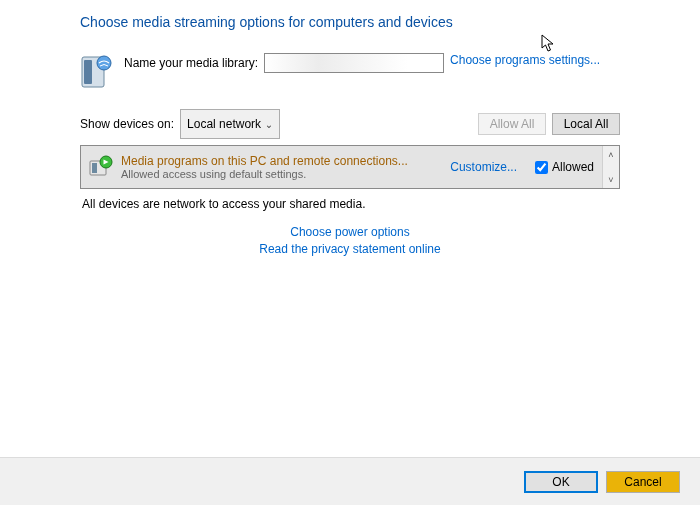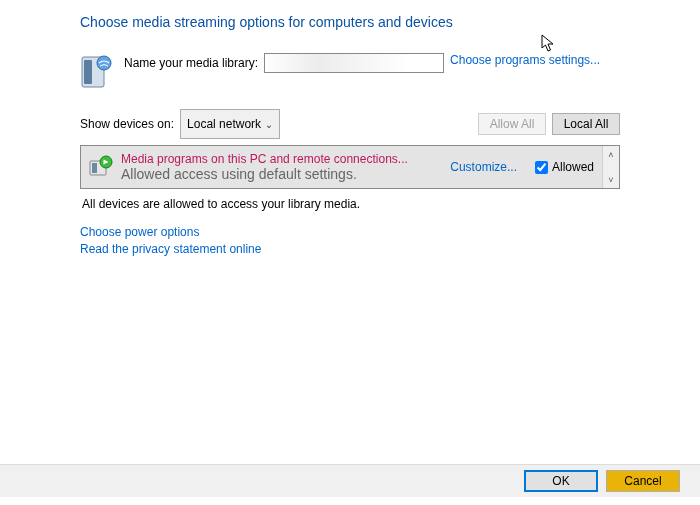--- a/index.html
+++ b/index.html
@@ -17,30 +17,30 @@
     .show-label { }
     .dropdown { height: 30px; width: 100px; border: 1px solid #adadad; background: #f0f0f0; display: flex; align-items: center; justify-content: space-between; padding: 0 6px; font-size: 12px; cursor: pointer; }
     .chevron { font-size: 10px; color: #444; }
     .spacer { flex: 1; }
     .btn { height: 22px; min-width: 68px; border: 1px solid #adadad; background: #e1e1e1; font-size: 12px; cursor: pointer; padding: 0 10px; }
     .btn:disabled { color: #a0a0a0; background: #f4f4f4; border-color: #d0d0d0; cursor: default; }
     .device-box { border: 1px solid #8a8a8a; background: #e4e4e4; display: flex; position: relative; height: 44px; margin-bottom: 8px; }
     .device-content { flex: 1; display: flex; align-items: center; padding: 4px 8px; gap: 8px; }
     .device-icon { width: 24px; height: 24px; flex-shrink: 0; }
     .device-text { flex: 1; display: flex; flex-direction: column; gap: 0; }
-    .device-title { color: #be185d; font-size: 12px; cursor: pointer; }
-    .device-sub { color: #666; font-size: 14px; }
+    .device-title { color: #a16207; font-size: 12px; cursor: pointer; }
+    .device-sub { color: #666; font-size: 11px; }
     .customize { color: #0066cc; font-size: 12px; margin-right: 10px; cursor: pointer; }
     .allowed-check { display: flex; align-items: center; gap: 4px; font-size: 12px; }
     .allowed-check input { width: 13px; height: 13px; }
     .scroll-col { width: 17px; background: #f0f0f0; border-left: 1px solid #d0d0d0; display: flex; flex-direction: column; justify-content: space-between; font-size: 9px; color: #555; }
     .scroll-btn { height: 17px; display: flex; align-items: center; justify-content: center; cursor: pointer; }
     .status { font-size: 12px; margin-bottom: 14px; padding-left: 2px; }
-    .links-list { display: flex; flex-direction: column; gap: 3px; }
-    .footer { position: absolute; bottom: 8px; left: 0; right: 0; height: 33px; border-top: 1px solid #dcdcdc; background: #f0f0f0; display: flex; align-items: center; justify-content: flex-end; padding-right: 20px; gap: 8px; }
+    .links-list { display: flex; flex-direction: column; gap: 3px; align-items: center; }
+    .footer { position: absolute; bottom: 0; left: 0; right: 0; height: 48px; border-top: 1px solid #dcdcdc; background: #f0f0f0; display: flex; align-items: center; justify-content: flex-end; padding-right: 20px; gap: 8px; }
     .footer .btn { min-width: 74px; background: #eab308; }
     .footer .btn.primary { border: 2px solid #0078d7; background: #e1e1e1; }
     .cursor { position: absolute; top: 34px; left: 541px; pointer-events: none; }
   </style>
 </head>
 <body>
 
 <div class="content">
   <div class="title">Choose media streaming options for computers and devices</div>
 
@@ -89,21 +89,21 @@
         <input type="checkbox" checked="" style="">
         <span>Allowed</span>
       </label>
     </div>
     <div class="scroll-col">
       <div class="scroll-btn">˄</div>
       <div class="scroll-btn">˅</div>
     </div>
   </div>
 
-  <div class="status">All devices are allowed to access your library media.</div>
+  <div class="status">All devices are network to access your shared media.</div>
 
   <div class="links-list">
     <span class="link">Choose power options</span>
     <span class="link">Read the privacy statement online</span>
   </div>
 </div>
 
 <div class="footer">
   <button class="btn primary">OK</button>
   <button class="btn">Cancel</button>

